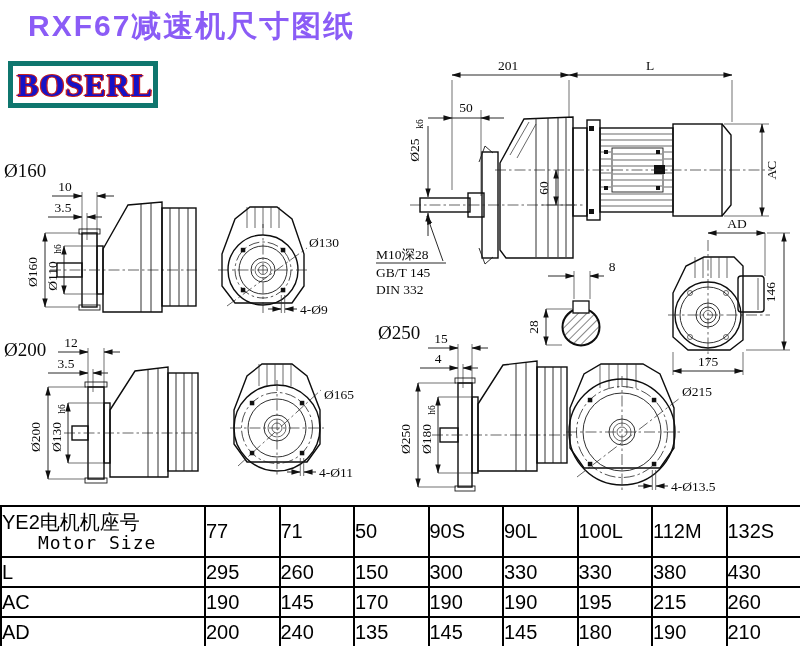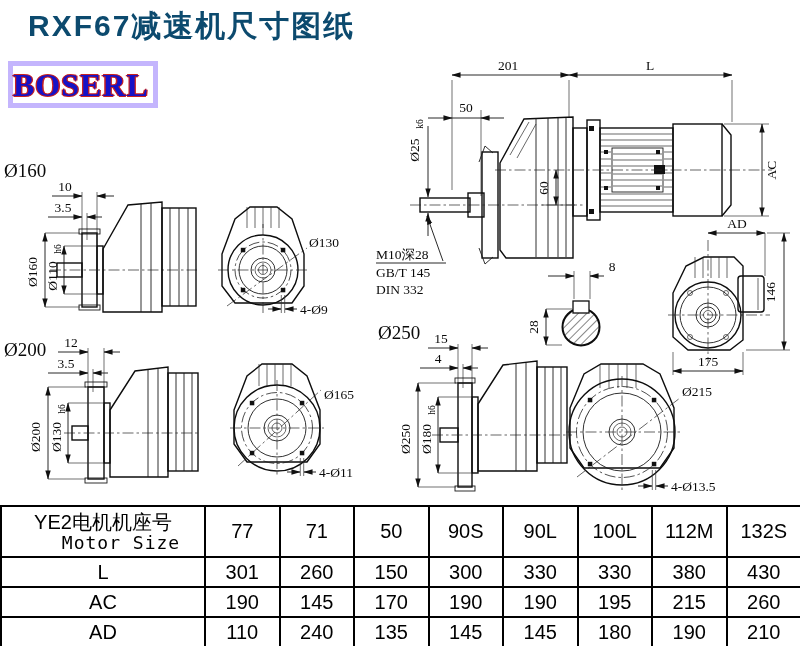--- a/index.html
+++ b/index.html
@@ -1,40 +1,40 @@
 <!DOCTYPE html>
 <html><head>
 <meta charset="utf-8">
 <style>
   html,body{margin:0;padding:0;background:#fff;}
   body{position:relative;width:800px;height:646px;overflow:hidden;
        font-family:"Liberation Sans",sans-serif;}
   .page-title{position:absolute;left:28px;top:6px;font-size:30px;font-weight:bold;
-       color:#0c4a6e;letter-spacing:2px;white-space:nowrap;}
-  .logo{position:absolute;left:8px;top:61px;width:140px;height:37px;border:5px solid #c4b5fd;
-       background:#fff;display:flex;align-items:center;justify-content:flex-start;}
+       color:#8b5cf6;letter-spacing:2px;white-space:nowrap;}
+  .logo{position:absolute;left:8px;top:61px;width:140px;height:37px;border:5px solid #0f766e;
+       background:#fff;display:flex;align-items:center;justify-content:flex-end;}
   .logo-text{font-family:"Liberation Serif",serif;font-size:32px;font-weight:bold;color:#1612c6;
        line-height:1;letter-spacing:1px;
        text-shadow:1.3px 0 #c92121,-1.3px 0 #c92121,0 1.3px #c92121,0 -1.3px #c92121;}
   svg{position:absolute;left:0;top:55px;}
   svg .outline{fill:none;stroke:#0d0d0d;stroke-width:1.4;}
   svg .detail{fill:none;stroke:#1a1a1a;stroke-width:0.9;}
   svg .thin{fill:none;stroke:#2a2a2a;stroke-width:0.7;}
   svg .dimline{fill:none;stroke:#111;stroke-width:0.9;}
   svg .ext{fill:none;stroke:#333;stroke-width:0.7;}
   svg .cline{fill:none;stroke:#222;stroke-width:0.7;stroke-dasharray:11 3 2.5 3;}
   svg .ddot{fill:none;stroke:#222;stroke-width:0.8;stroke-dasharray:11 3 2.5 3;}
   svg text{fill:#0a0a0a;font-family:"Liberation Serif",serif;}
   svg .dim{font-size:13.5px;}
   svg .dimsub{font-size:9.5px;}
   svg .seclabel{font-size:19px;}
   svg .note{font-size:13.5px;}
   .dim-table{position:absolute;left:0;top:505px;width:800px;border-collapse:collapse;
        table-layout:fixed;background:#fff;}
-  .dim-table td{border:2px solid #000;text-align:center;vertical-align:middle;
+  .dim-table td{border:2px solid #000;vertical-align:middle;
        padding:0;font-size:20px;color:#000;}
   .dim-table tr.hdr td{height:49px;}
   .dim-table tr.datarow td{height:28px;}
   .hdr-cn{font-size:20px;line-height:1.1;}
   .hdr-en{font-family:"DejaVu Sans Mono",monospace;font-size:18px;letter-spacing:1px;line-height:1.1;padding-left:36px;}
 </style>
 </head>
 <body>
 
 <div class="page-title">RXF67减速机尺寸图纸</div>
@@ -414,21 +414,21 @@
       <td>71</td>
       <td>50</td>
       <td>90S</td>
       <td>90L</td>
       <td>100L</td>
       <td>112M</td>
       <td>132S</td>
     </tr>
     <tr class="datarow">
       <td>L</td>
-      <td>301</td>
+      <td>295</td>
       <td>260</td>
       <td>150</td>
       <td>300</td>
       <td>330</td>
       <td>330</td>
       <td>380</td>
       <td>430</td>
     </tr>
     <tr class="datarow">
       <td>AC</td>
@@ -436,21 +436,21 @@
       <td>145</td>
       <td>170</td>
       <td>190</td>
       <td>190</td>
       <td>195</td>
       <td>215</td>
       <td>260</td>
     </tr>
     <tr class="datarow">
       <td>AD</td>
-      <td>110</td>
+      <td>200</td>
       <td>240</td>
       <td>135</td>
       <td>145</td>
       <td>145</td>
       <td>180</td>
       <td>190</td>
       <td>210</td>
     </tr>
   </tbody>
 </table>

